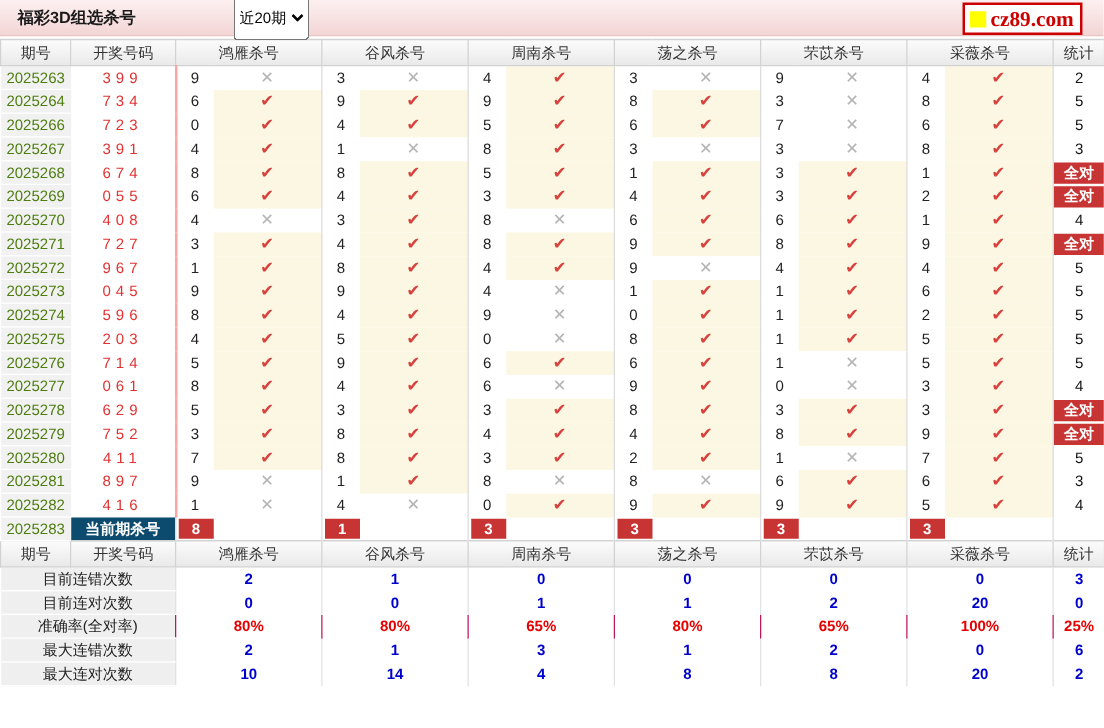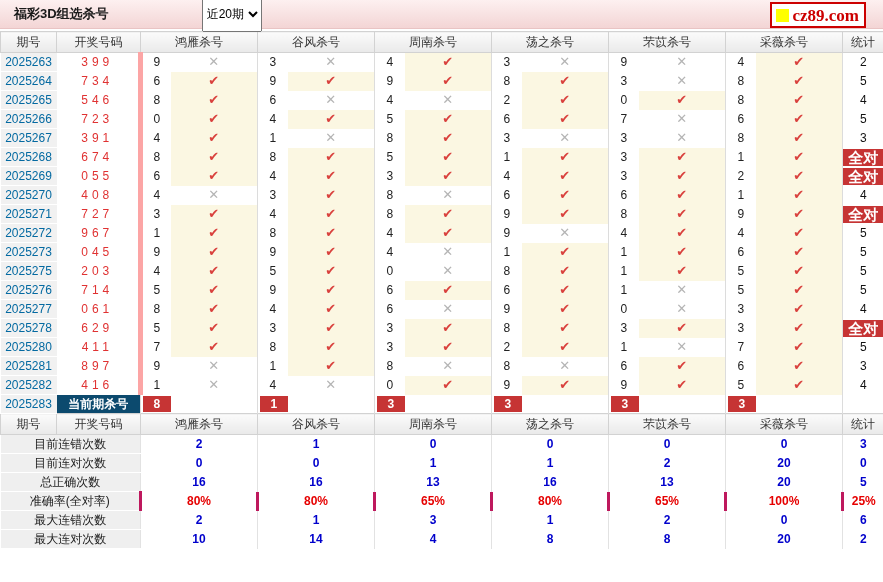--- a/index.html
+++ b/index.html
@@ -1,44 +1,44 @@
 <!DOCTYPE html>
 <html><head>
 <meta charset="utf-8">
 <style>
   html,body{margin:0;padding:0;}
   body{width:883px;height:582px;overflow:hidden;background:#fff;
        font-family:"Liberation Sans","DejaVu Sans",sans-serif;font-size:12px;color:#222;}
   
   .topbar{height:28px;background:linear-gradient(#fdf0f0,#f3d5d5);
-          border-bottom:1px solid #e9c4c4;display:flex;align-items:center;position:relative;gap:15px;}
+          border-bottom:1px solid #e9c4c4;display:flex;align-items:center;position:relative;}
   .title{font-weight:bold;font-size:13px;margin-left:14px;color:#1a1a1a;}
   .range-select{margin-left:78px;font-size:12px;height:35px;}
   .logo{position:absolute;right:17px;top:2px;height:22px;background:#fff;border:2px solid #c00;
         display:flex;align-items:center;padding:0 5px 0 4px;}
   .logo .sq{width:13px;height:13px;background:#ff0;display:inline-block;margin-right:3px;}
   .logo .txt{font-family:"Liberation Serif","DejaVu Serif",serif;font-size:17px;color:#c00;font-weight:bold;line-height:1;}
   
   table{border-collapse:collapse;table-layout:fixed;width:883px;margin-top:2px;font-size:12px;}
   th{background:linear-gradient(#fbfbfb,#e9e9e9);border:1px solid #d2d2d2;height:20px;
      font-weight:normal;color:#333;padding:0;}
   td{height:18px;text-align:center;padding:0;line-height:18px;}
-  td.period{background:#f1f1f1;border-bottom:1px solid #fff;color:#0369a1;}
-  td.draw{color:#e03232;letter-spacing:4px;border-right:5px solid #fca5a5;}
+  td.period{background:#f1f1f1;border-bottom:1px solid #fff;color:#4d7c0f;}
+  td.draw{color:#e03232;letter-spacing:4px;border-right:2px solid #fca5a5;}
   td.num{border-left:1px solid #dcdcdc;background:#fff;}
   td.mark{font-size:13px;}
   td.hit{background:#fbf7e2;color:#d9413d;}
   td.miss{background:#fff;color:#b4b4b4;}
   td.stat{border-left:1px solid #dcdcdc;color:#111;}
-  .perfect{display:block;background:#c63434;color:#fff;font-weight:bold;height:17px;line-height:17px;font-size:15px;}
+  .perfect{display:block;background:#c63434;color:#fff;font-weight:bold;height:17px;line-height:17px;font-size:12px;}
   td.cur-label{background:#0c4a6e;color:#fff;font-weight:bold;}
   .kill-badge{display:block;background:#c63434;color:#fff;font-weight:bold;height:16px;line-height:16px;margin:1px 0 1px 2px;}
   td.sum-label{background:#efefef;border-bottom:1px solid #fff;color:#222;}
   td.blue{color:#0000cc;font-weight:bold;border-left:1px solid #e2e2e2;}
-  td.redv{color:#e60000;font-weight:bold;border-left:3px solid #be185d;}
+  td.redv{color:#e60000;font-weight:bold;border-left:1px solid #be185d;}
 </style>
 </head>
 <body>
 
 <div class="topbar">
   <span class="title">福彩3D组选杀号</span>
   <select class="range-select">
     <option>近20期</option>
   </select>
   <span class="logo">
@@ -107,37 +107,20 @@
         <td class="mark hit">✔</td>
         <td class="num">8</td>
         <td class="mark hit">✔</td>
         <td class="num">3</td>
         <td class="mark miss">✕</td>
         <td class="num">8</td>
         <td class="mark hit">✔</td>
         <td class="stat">5</td>
       </tr>
       <tr>
-        <td class="period">2025265</td>
-        <td class="draw">546</td>
-        <td class="num">8</td>
-        <td class="mark hit">✔</td>
-        <td class="num">6</td>
-        <td class="mark miss">✕</td>
-        <td class="num">4</td>
-        <td class="mark miss">✕</td>
-        <td class="num">2</td>
-        <td class="mark hit">✔</td>
-        <td class="num">0</td>
-        <td class="mark hit">✔</td>
-        <td class="num">8</td>
-        <td class="mark hit">✔</td>
-        <td class="stat">4</td>
-      </tr>
-      <tr>
         <td class="period">2025266</td>
         <td class="draw">723</td>
         <td class="num">0</td>
         <td class="mark hit">✔</td>
         <td class="num">4</td>
         <td class="mark hit">✔</td>
         <td class="num">5</td>
         <td class="mark hit">✔</td>
         <td class="num">6</td>
         <td class="mark hit">✔</td>
@@ -266,20 +249,37 @@
         <td class="mark miss">✕</td>
         <td class="num">1</td>
         <td class="mark hit">✔</td>
         <td class="num">1</td>
         <td class="mark hit">✔</td>
         <td class="num">6</td>
         <td class="mark hit">✔</td>
         <td class="stat">5</td>
       </tr>
       <tr>
+        <td class="period">2025274</td>
+        <td class="draw">596</td>
+        <td class="num">8</td>
+        <td class="mark hit">✔</td>
+        <td class="num">4</td>
+        <td class="mark hit">✔</td>
+        <td class="num">9</td>
+        <td class="mark miss">✕</td>
+        <td class="num">0</td>
+        <td class="mark hit">✔</td>
+        <td class="num">1</td>
+        <td class="mark hit">✔</td>
+        <td class="num">2</td>
+        <td class="mark hit">✔</td>
+        <td class="stat">5</td>
+      </tr>
+      <tr>
         <td class="period">2025275</td>
         <td class="draw">203</td>
         <td class="num">4</td>
         <td class="mark hit">✔</td>
         <td class="num">5</td>
         <td class="mark hit">✔</td>
         <td class="num">0</td>
         <td class="mark miss">✕</td>
         <td class="num">8</td>
         <td class="mark hit">✔</td>
@@ -330,20 +330,39 @@
         <td class="mark hit">✔</td>
         <td class="num">3</td>
         <td class="mark hit">✔</td>
         <td class="num">3</td>
         <td class="mark hit">✔</td>
         <td class="num">8</td>
         <td class="mark hit">✔</td>
         <td class="num">3</td>
         <td class="mark hit">✔</td>
         <td class="num">3</td>
+        <td class="mark hit">✔</td>
+        <td class="stat">
+          <span class="perfect">全对</span>
+        </td>
+      </tr>
+      <tr>
+        <td class="period">2025279</td>
+        <td class="draw">752</td>
+        <td class="num">3</td>
+        <td class="mark hit">✔</td>
+        <td class="num">8</td>
+        <td class="mark hit">✔</td>
+        <td class="num">4</td>
+        <td class="mark hit">✔</td>
+        <td class="num">4</td>
+        <td class="mark hit">✔</td>
+        <td class="num">8</td>
+        <td class="mark hit">✔</td>
+        <td class="num">9</td>
         <td class="mark hit">✔</td>
         <td class="stat">
           <span class="perfect">全对</span>
         </td>
       </tr>
       <tr>
         <td class="period">2025280</td>
         <td class="draw">411</td>
         <td class="num">7</td>
         <td class="mark hit">✔</td>
@@ -451,30 +470,20 @@
         <td class="sum-label" colspan="2">目前连对次数</td>
         <td class="blue" colspan="2">0</td>
         <td class="blue" colspan="2">0</td>
         <td class="blue" colspan="2">1</td>
         <td class="blue" colspan="2">1</td>
         <td class="blue" colspan="2">2</td>
         <td class="blue" colspan="2">20</td>
         <td class="blue">0</td>
       </tr>
       <tr>
-        <td class="sum-label" colspan="2">总正确次数</td>
-        <td class="blue" colspan="2">16</td>
-        <td class="blue" colspan="2">16</td>
-        <td class="blue" colspan="2">13</td>
-        <td class="blue" colspan="2">16</td>
-        <td class="blue" colspan="2">13</td>
-        <td class="blue" colspan="2">20</td>
-        <td class="blue">5</td>
-      </tr>
-      <tr>
         <td class="sum-label" colspan="2">准确率(全对率)</td>
         <td class="redv" colspan="2">80%</td>
         <td class="redv" colspan="2">80%</td>
         <td class="redv" colspan="2">65%</td>
         <td class="redv" colspan="2">80%</td>
         <td class="redv" colspan="2">65%</td>
         <td class="redv" colspan="2">100%</td>
         <td class="redv">25%</td>
       </tr>
       <tr>

